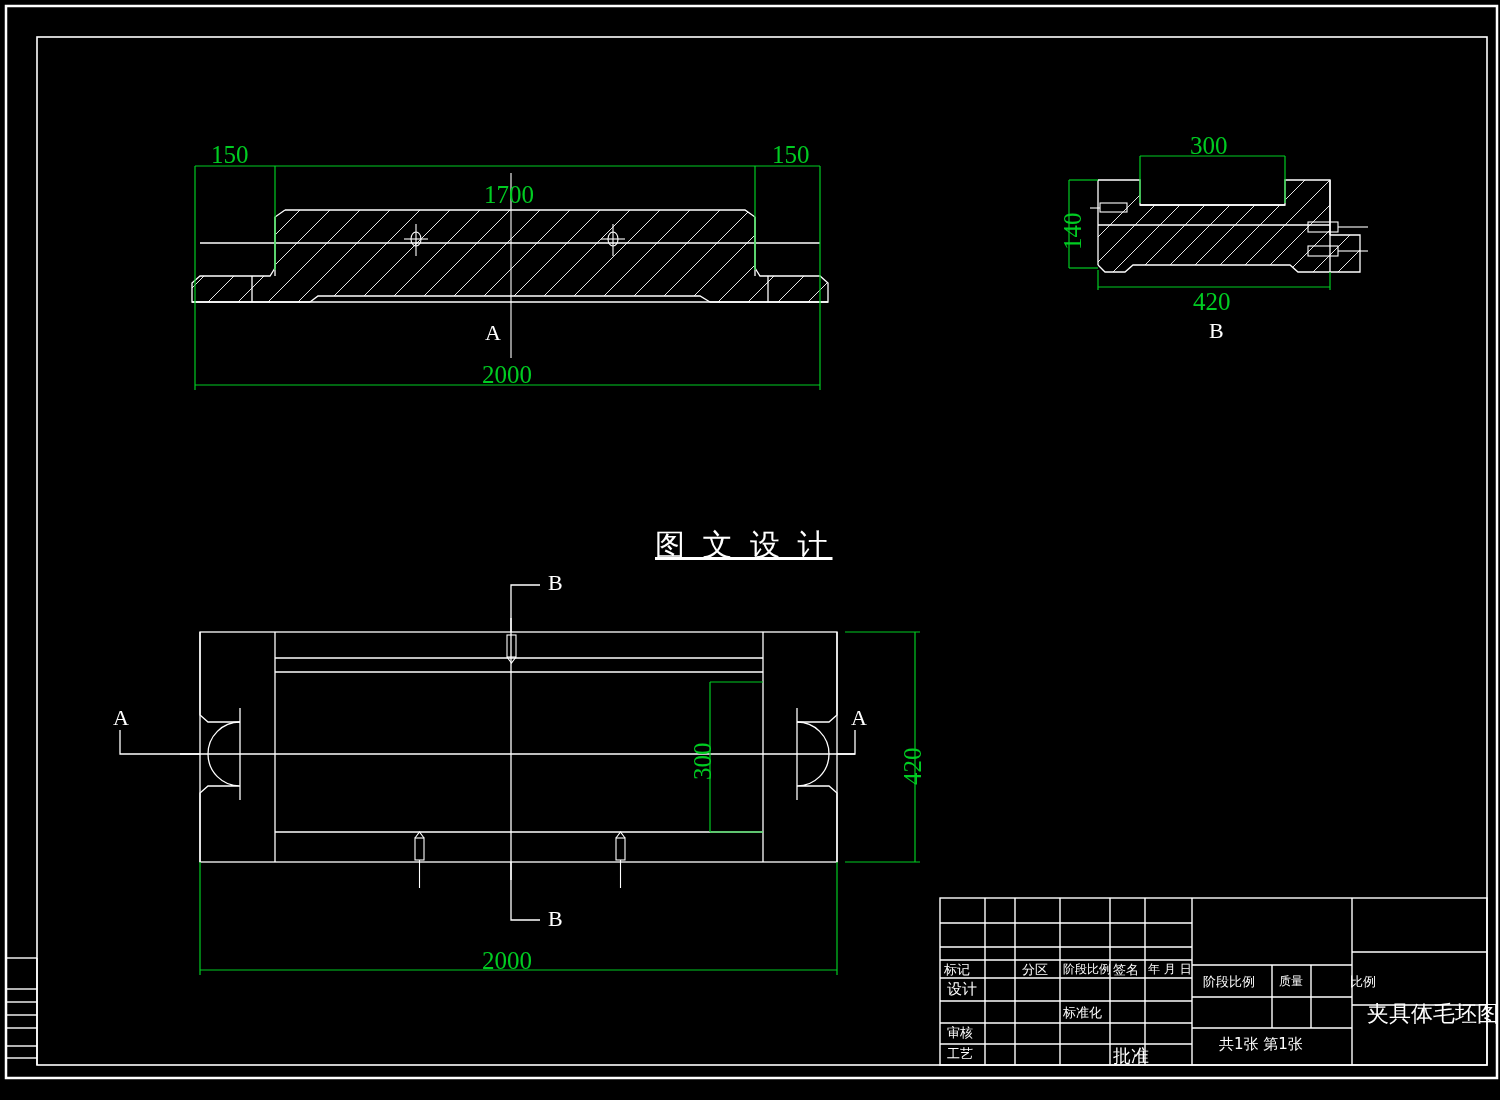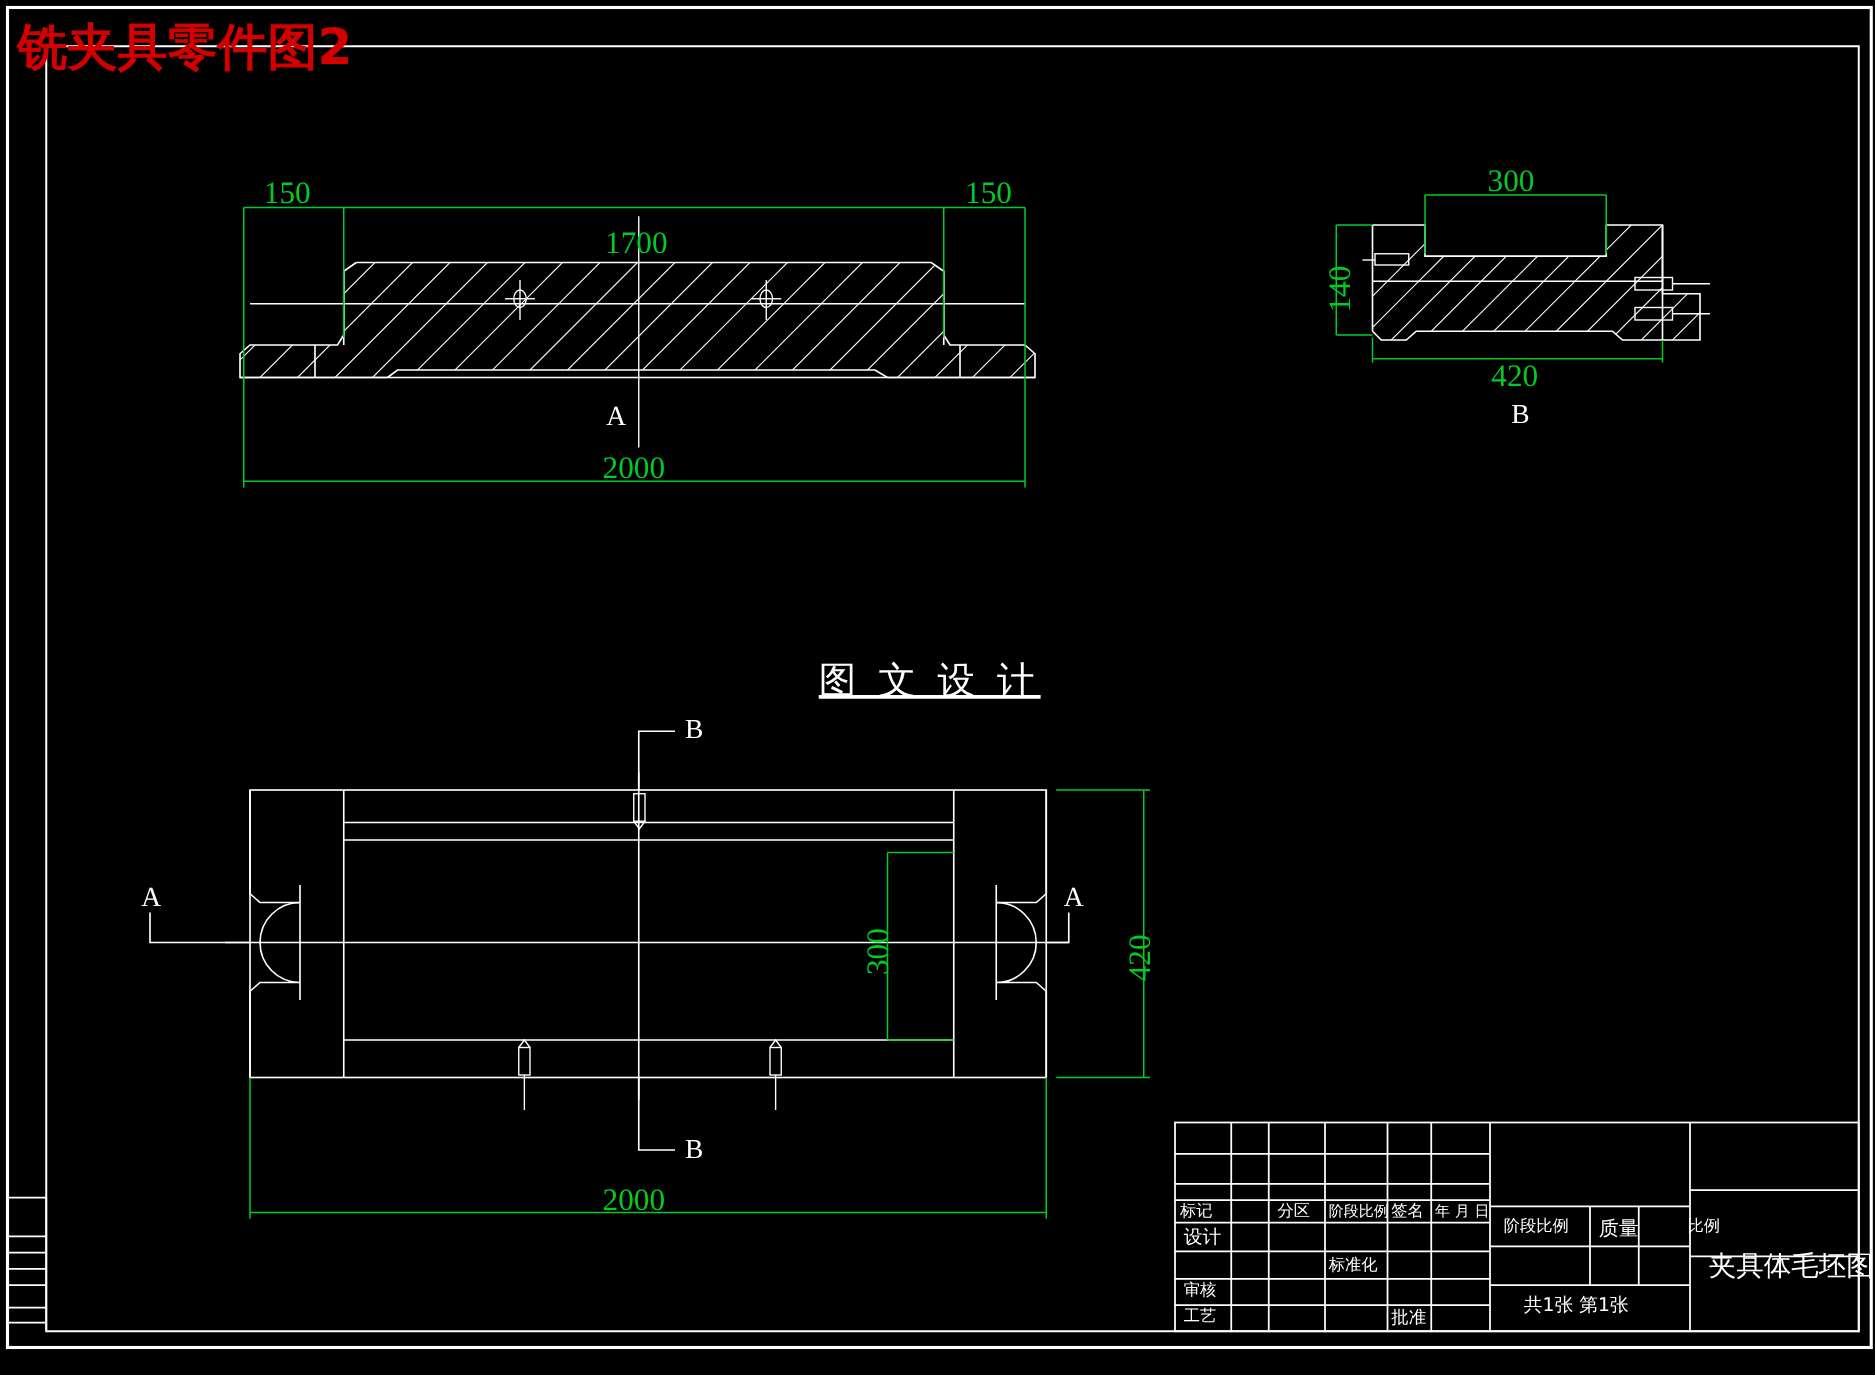--- a/index.html
+++ b/index.html
@@ -241,21 +241,20 @@
     <line x1="6" y1="958" x2="37" y2="958"></line>
     <line x1="6" y1="989" x2="37" y2="989"></line>
     <line x1="6" y1="1002" x2="37" y2="1002"></line>
     <line x1="6" y1="1015" x2="37" y2="1015"></line>
     <line x1="6" y1="1028" x2="37" y2="1028"></line>
     <line x1="6" y1="1046" x2="37" y2="1046"></line>
     <line x1="6" y1="1058" x2="37" y2="1058"></line>
   </g>
 </svg>
 
-<div class="txt red" style="left:14px;top:18px;font-size:40px;font-weight:bold;font-family:'DejaVu Sans',sans-serif;">铣夹具零件图2</div>
 
 <div class="txt white" style="left:655px;top:530px;font-size:30px;letter-spacing:5px;text-decoration:underline;">图 文 设 计</div>
 
 <div class="txt green" style="left:211px;top:142px;font-size:25px;">150</div>
 <div class="txt green" style="left:484px;top:142px;font-size:25px;margin-top:40px;">1700</div>
 <div class="txt green" style="left:772px;top:142px;font-size:25px;">150</div>
 <div class="txt green" style="left:482px;top:362px;font-size:25px;">2000</div>
 <div class="txt white" style="left:485px;top:322px;font-size:22px;">A</div>
 
 <div class="txt green" style="left:1190px;top:133px;font-size:25px;">300</div>
@@ -274,21 +273,21 @@
 <div class="txt white" style="left:944px;top:963px;font-size:13px;font-family:'DejaVu Sans',sans-serif;">标记</div>
 <div class="txt white" style="left:1022px;top:963px;font-size:13px;font-family:'DejaVu Sans',sans-serif;">分区</div>
 <div class="txt white" style="left:1063px;top:963px;font-size:12px;font-family:'DejaVu Sans',sans-serif;">阶段比例</div>
 <div class="txt white" style="left:1113px;top:963px;font-size:13px;font-family:'DejaVu Sans',sans-serif;">签名</div>
 <div class="txt white" style="left:1148px;top:963px;font-size:12px;font-family:'DejaVu Sans',sans-serif;">年 月 日</div>
 
 <div class="txt white" style="left:947px;top:982px;font-size:15px;font-family:'DejaVu Sans',sans-serif;">设计</div>
 <div class="txt white" style="left:1063px;top:982px;font-size:13px;font-family:'DejaVu Sans',sans-serif;margin-top:24px;">标准化</div>
 <div class="txt white" style="left:947px;top:1026px;font-size:13px;font-family:'DejaVu Sans',sans-serif;">审核</div>
 <div class="txt white" style="left:947px;top:1047px;font-size:13px;font-family:'DejaVu Sans',sans-serif;">工艺</div>
-<div class="txt white" style="left:1113px;top:1047px;font-size:14px;font-family:'DejaVu Sans',sans-serif;">批准</div>
+<div class="txt white" style="left:1113px;top:1047px;font-size:18px;font-family:'DejaVu Sans',sans-serif;">批准</div>
 
 <div class="txt white" style="left:1203px;top:975px;font-size:13px;font-family:'DejaVu Sans',sans-serif;">阶段比例</div>
-<div class="txt white" style="left:1279px;top:975px;font-size:16px;font-family:'DejaVu Sans',sans-serif;">质量</div>
+<div class="txt white" style="left:1279px;top:975px;font-size:12px;font-family:'DejaVu Sans',sans-serif;">质量</div>
 <div class="txt white" style="left:1318px;top:975px;font-size:13px;font-family:'DejaVu Sans',sans-serif;margin-left:32px;">比例</div>
 <div class="txt white" style="left:1219px;top:1037px;font-size:15px;font-family:'DejaVu Sans',sans-serif;">共1张 第1张</div>
 <div class="txt white" style="left:1367px;top:1003px;font-size:22px;font-family:'DejaVu Sans',sans-serif;">夹具体毛坯图</div>
 
 </div>
 
 </body></html>

